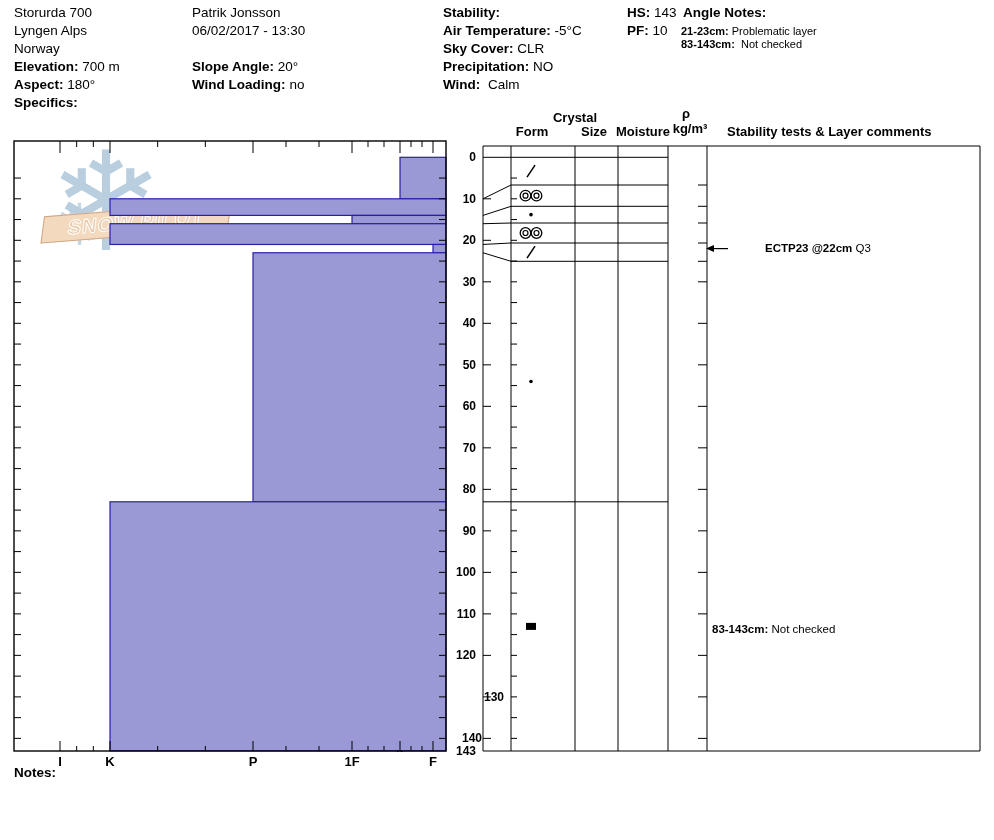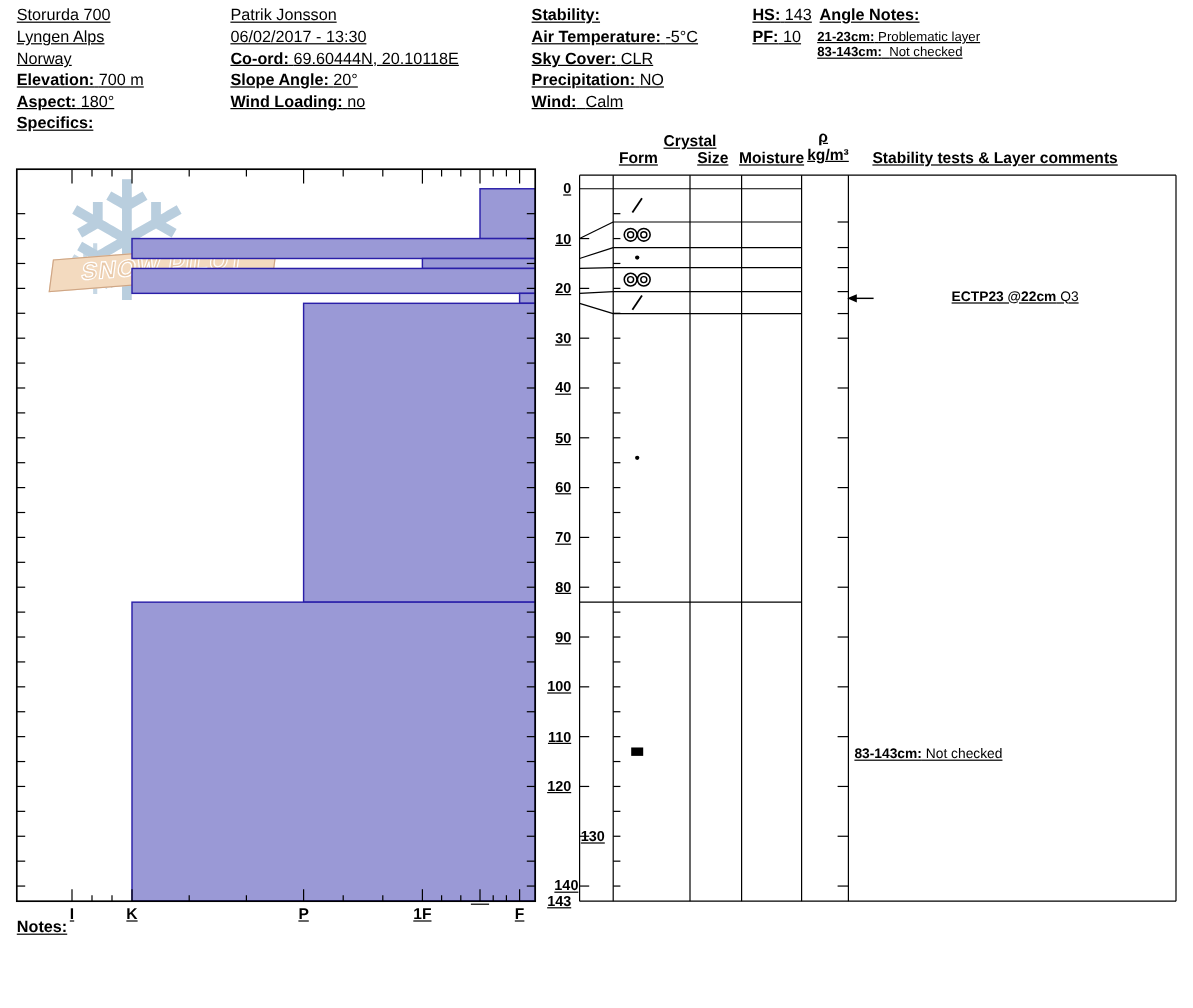--- a/index.html
+++ b/index.html
@@ -1,18 +1,18 @@
 <!DOCTYPE html>
 <html><head>
 <meta charset="utf-8">
 <style>
   html,body{margin:0;padding:0;background:#fff;}
   .page{position:relative;width:994px;height:840px;background:#fff;overflow:hidden;
         font-family:"Liberation Sans","DejaVu Sans",sans-serif;color:#000;}
-  .abs{position:absolute;text-decoration:underline;}
+  .abs{position:absolute;}
   .hline{font-size:13.5px;line-height:18px;white-space:nowrap;}
   .b{font-weight:bold;}
   .small{font-size:11px;line-height:13px;white-space:nowrap;}
   .colhdr{font-size:13px;font-weight:bold;text-align:center;white-space:nowrap;}
   .dlabel{font-size:12px;font-weight:bold;text-align:right;width:30px;}
   .hlabel{font-size:13px;font-weight:bold;text-align:center;width:30px;margin-left:-15px;}
   .ann{font-size:11.5px;white-space:nowrap;}
   svg{position:absolute;left:0;top:0;}
   .wm-flake{position:absolute;color:#b9cede;font-family:"DejaVu Sans",sans-serif;z-index:0;}
   .wm-plate{position:absolute;left:42px;top:209px;width:186px;height:25px;background:#f3dabf;
@@ -35,21 +35,20 @@
 
   <div class="abs hline" style="left:14px;top:4px;">Storurda 700</div>
   <div class="abs hline" style="left:14px;top:22px;">Lyngen Alps</div>
   <div class="abs hline" style="left:14px;top:40px;">Norway</div>
   <div class="abs hline" style="left:14px;top:58px;"><span class="b">Elevation:</span> <span>700 m</span></div>
   <div class="abs hline" style="left:14px;top:76px;"><span class="b">Aspect:</span> <span>180°</span></div>
   <div class="abs hline" style="left:14px;top:94px;"><span class="b">Specifics:</span> <span></span></div>
 
   <div class="abs hline" style="left:192px;top:4px;">Patrik Jonsson</div>
   <div class="abs hline" style="left:192px;top:22px;">06/02/2017 - 13:30</div>
-  <div class="abs hline" style="left:192px;top:40px;"><span class="b">Co-ord:</span> <span>69.60444N, 20.10118E</span></div>
   <div class="abs hline" style="left:192px;top:58px;"><span class="b">Slope Angle:</span> <span>20°</span></div>
   <div class="abs hline" style="left:192px;top:76px;"><span class="b">Wind Loading:</span> <span>no</span></div>
 
   <div class="abs hline" style="left:443px;top:4px;"><span class="b">Stability:</span> <span></span></div>
   <div class="abs hline" style="left:443px;top:22px;"><span class="b">Air Temperature:</span> <span>-5°C</span></div>
   <div class="abs hline" style="left:443px;top:40px;"><span class="b">Sky Cover:</span> <span>CLR</span></div>
   <div class="abs hline" style="left:443px;top:58px;"><span class="b">Precipitation:</span> <span>NO</span></div>
   <div class="abs hline" style="left:443px;top:76px;"><span class="b">Wind:</span>&nbsp; <span>Calm</span></div>
 
   <div class="abs hline" style="left:627px;top:4px;"><span class="b">HS:</span> <span>143</span></div>
@@ -256,21 +255,21 @@
       <circle cx="525.5" cy="233" r="2.5" fill="none" stroke="#000" stroke-width="1.2"></circle>
       <circle cx="536.5" cy="233" r="5.3" fill="none" stroke="#000" stroke-width="1.3"></circle>
       <circle cx="536.5" cy="233" r="2.5" fill="none" stroke="#000" stroke-width="1.2"></circle>
       <line x1="527" y1="258.15" x2="535" y2="246.15" stroke="#000" stroke-width="1.5"></line>
       <circle cx="531" cy="381.55" r="1.8" fill="#000"></circle>
       <rect x="526" y="622.9" width="10" height="7" fill="#000"></rect>
       <line x1="711" y1="248.6132" x2="728" y2="248.6132" stroke="#000" stroke-width="1.2"></line>
       <polygon points="706,248.6132 714,245.1132 714,252.1132" fill="#000"></polygon>
     </svg>
   <div id="gen-labels">
-      <div class="abs ann" style="left:757px;top:241.6132px;padding-left:36px;"><span class="b">ECTP23 @22cm</span><span> Q3</span></div>
+      <div class="abs ann" style="left:729px;top:241.6132px;padding-left:36px;"><span class="b">ECTP23 @22cm</span><span> Q3</span></div>
       <div class="abs ann" style="left:712px;top:623.4684px;"><span class="b">83-143cm:</span><span> Not checked</span></div>
       <div class="abs dlabel" style="left:446px;top:150.3px;">0</div>
       <div class="abs dlabel" style="left:446px;top:191.806px;">10</div>
       <div class="abs dlabel" style="left:446px;top:233.312px;">20</div>
       <div class="abs dlabel" style="left:446px;top:274.818px;">30</div>
       <div class="abs dlabel" style="left:446px;top:316.324px;">40</div>
       <div class="abs dlabel" style="left:446px;top:357.83000000000004px;">50</div>
       <div class="abs dlabel" style="left:446px;top:399.336px;">60</div>
       <div class="abs dlabel" style="left:446px;top:440.842px;">70</div>
       <div class="abs dlabel" style="left:446px;top:482.348px;">80</div>

